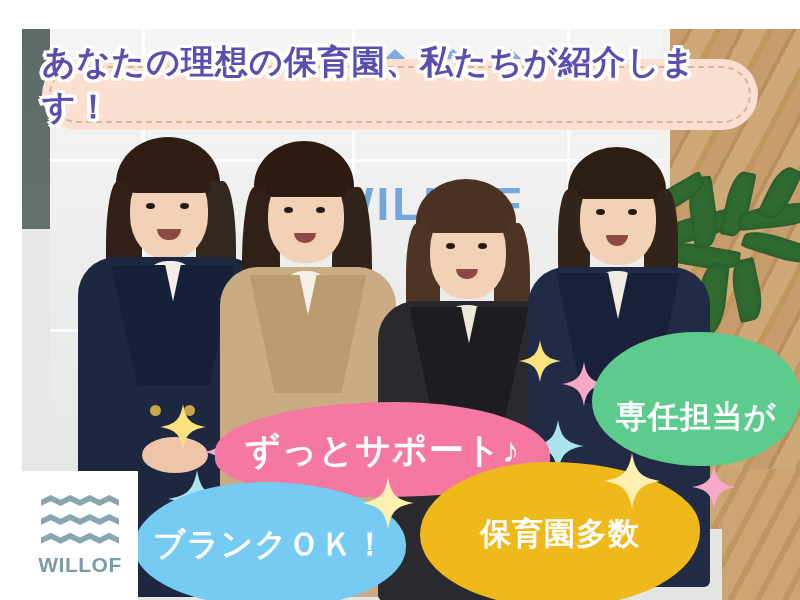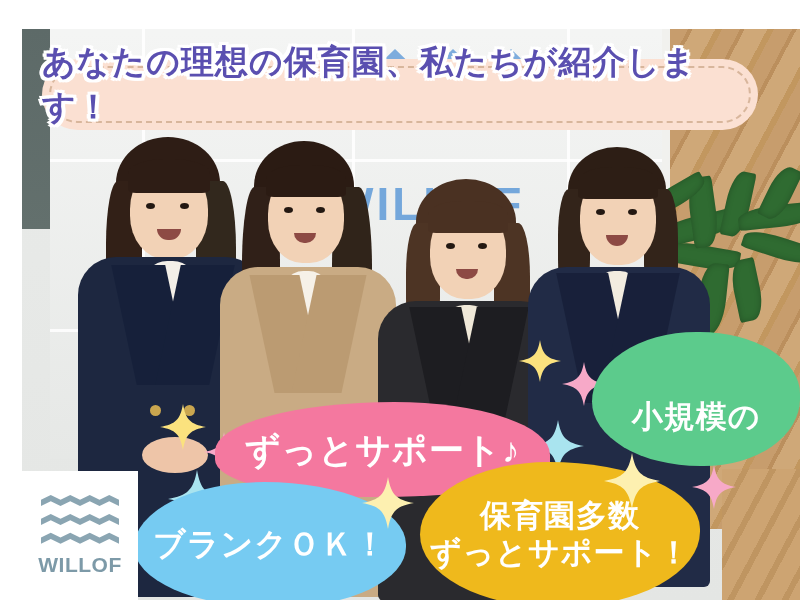--- a/index.html
+++ b/index.html
@@ -313,32 +313,31 @@
       </svg>
   </div>
 
   <div class="bubble b-pink">
     <span>ずっとサポート♪</span>
   </div>
 
   <div class="bubble b-green">
     <span>
       <br>
-      <span>小規模の</span>
+      <span>専任担当が</span>
     </span>
   </div>
 
   <div class="bubble b-blue">
     <span>ブランクＯＫ！</span>
   </div>
 
   <div class="bubble b-yellow">
     <span>
       <span>保育園多数</span><br>
-      <span>ずっとサポート！</span>
     </span>
   </div>
 
   <div class="banner">
     <div class="banner-text">あなたの理想の保育園、私たちが紹介します！</div>
   </div>
 
   <div class="logo-card">
     <div class="logo-mark">
       <svg viewBox="0 0 100 66" preserveAspectRatio="none">

